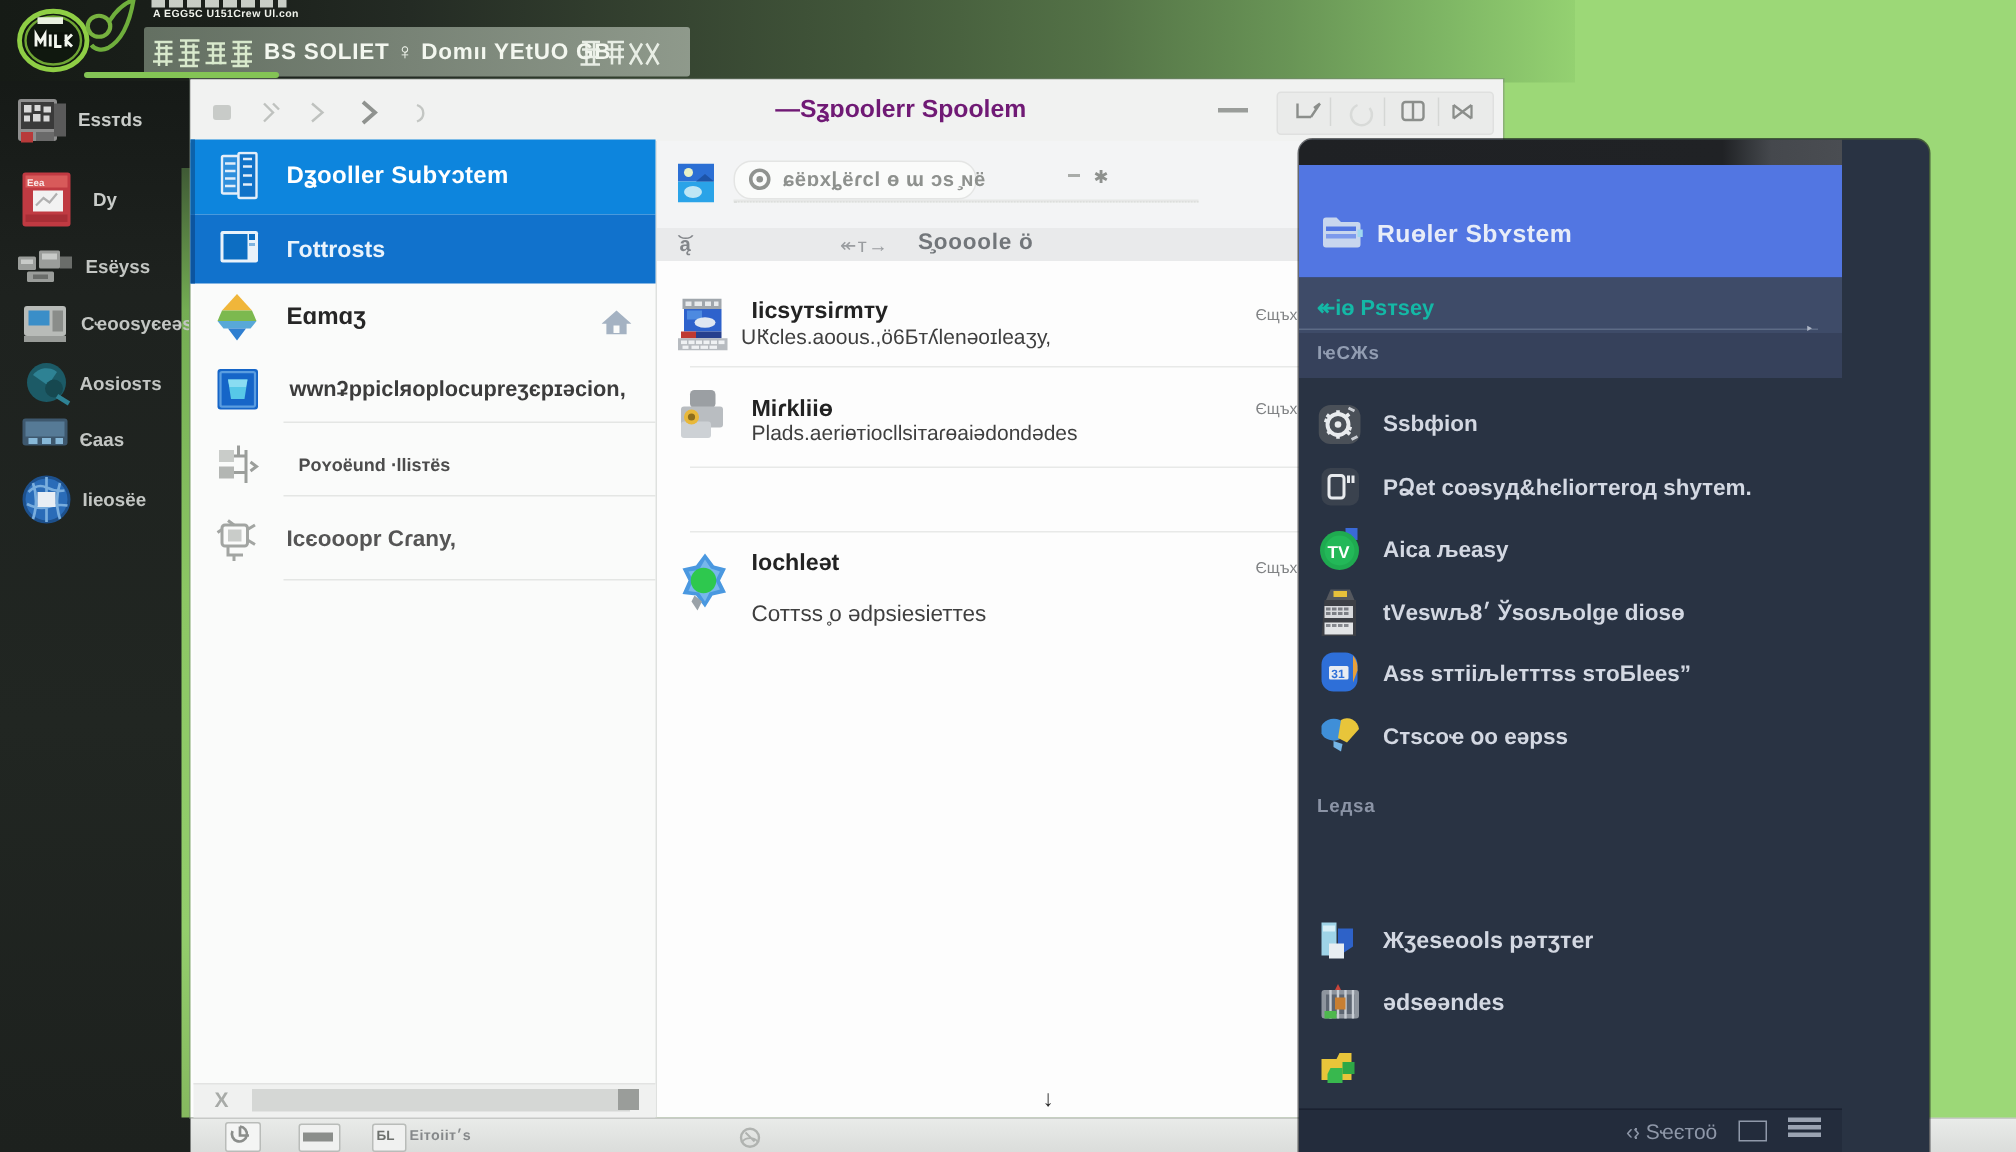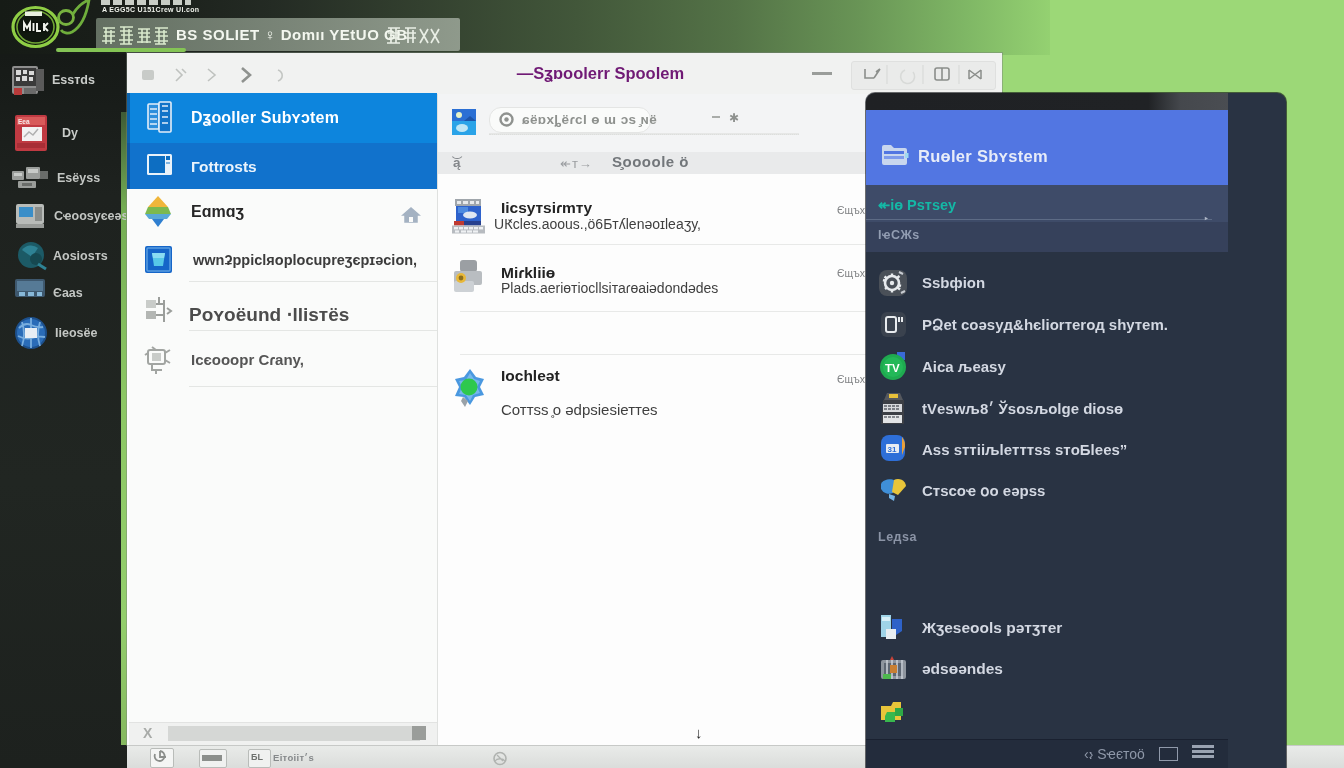--- a/index.html
+++ b/index.html
@@ -119,21 +119,21 @@
 
 <div class="abs" style="left:193px;top:252px;font-size:14.5px;font-weight:bold;color:#3c3c3c;">wwnʡppiclяoplocupreʒєpɪəcion,</div>
 <svg class="abs" style="left:144px;top:245px;" width="30" height="30" viewBox="0 0 30 30">
   <rect x="1" y="1" width="27" height="27" rx="2" fill="#1565c8"></rect>
   <rect x="3" y="3" width="23" height="23" rx="1" fill="none" stroke="#5a9de0" stroke-width="1.5"></rect>
   <path d="M8 8 h13 l-2 13 h-9 Z" fill="#57c8e8"></path>
   <path d="M8 8 h13 l-1 5 h-11 Z" fill="#8adcf2"></path>
 </svg>
 <div class="abs" style="left:189px;top:281px;width:248px;height:1px;background:#e4e6e4;"></div>
 
-<div class="abs" style="left:189px;top:303px;font-size:19px;font-weight:bold;color:#4c4c4c;">Poʏоёund ⋅llisтёs</div>
+<div class="abs" style="left:199px;top:303px;font-size:12px;font-weight:bold;color:#4c4c4c;">Poʏоёund ⋅llisтёs</div>
 <svg class="abs" style="left:143px;top:296px;" width="30" height="30" viewBox="0 0 30 30">
   <g fill="none" stroke="#9b9e9b" stroke-width="2">
     <rect x="3" y="4" width="10" height="8" fill="#c9ccc9" stroke="none"></rect>
     <rect x="3" y="15" width="10" height="8" fill="#b3b6b3" stroke="none"></rect>
     <path d="M13 8 h8 M13 19 h8 M21 4 v22 M16 1 v6 M24 12 l4 3 -4 3"></path>
   </g>
 </svg>
 <div class="abs" style="left:189px;top:330px;width:248px;height:1px;background:#e4e6e4;"></div>
 
 <div class="abs" style="left:191px;top:351px;font-size:15px;font-weight:bold;color:#555555;">Ісєоoopr Cɾаny,</div>

